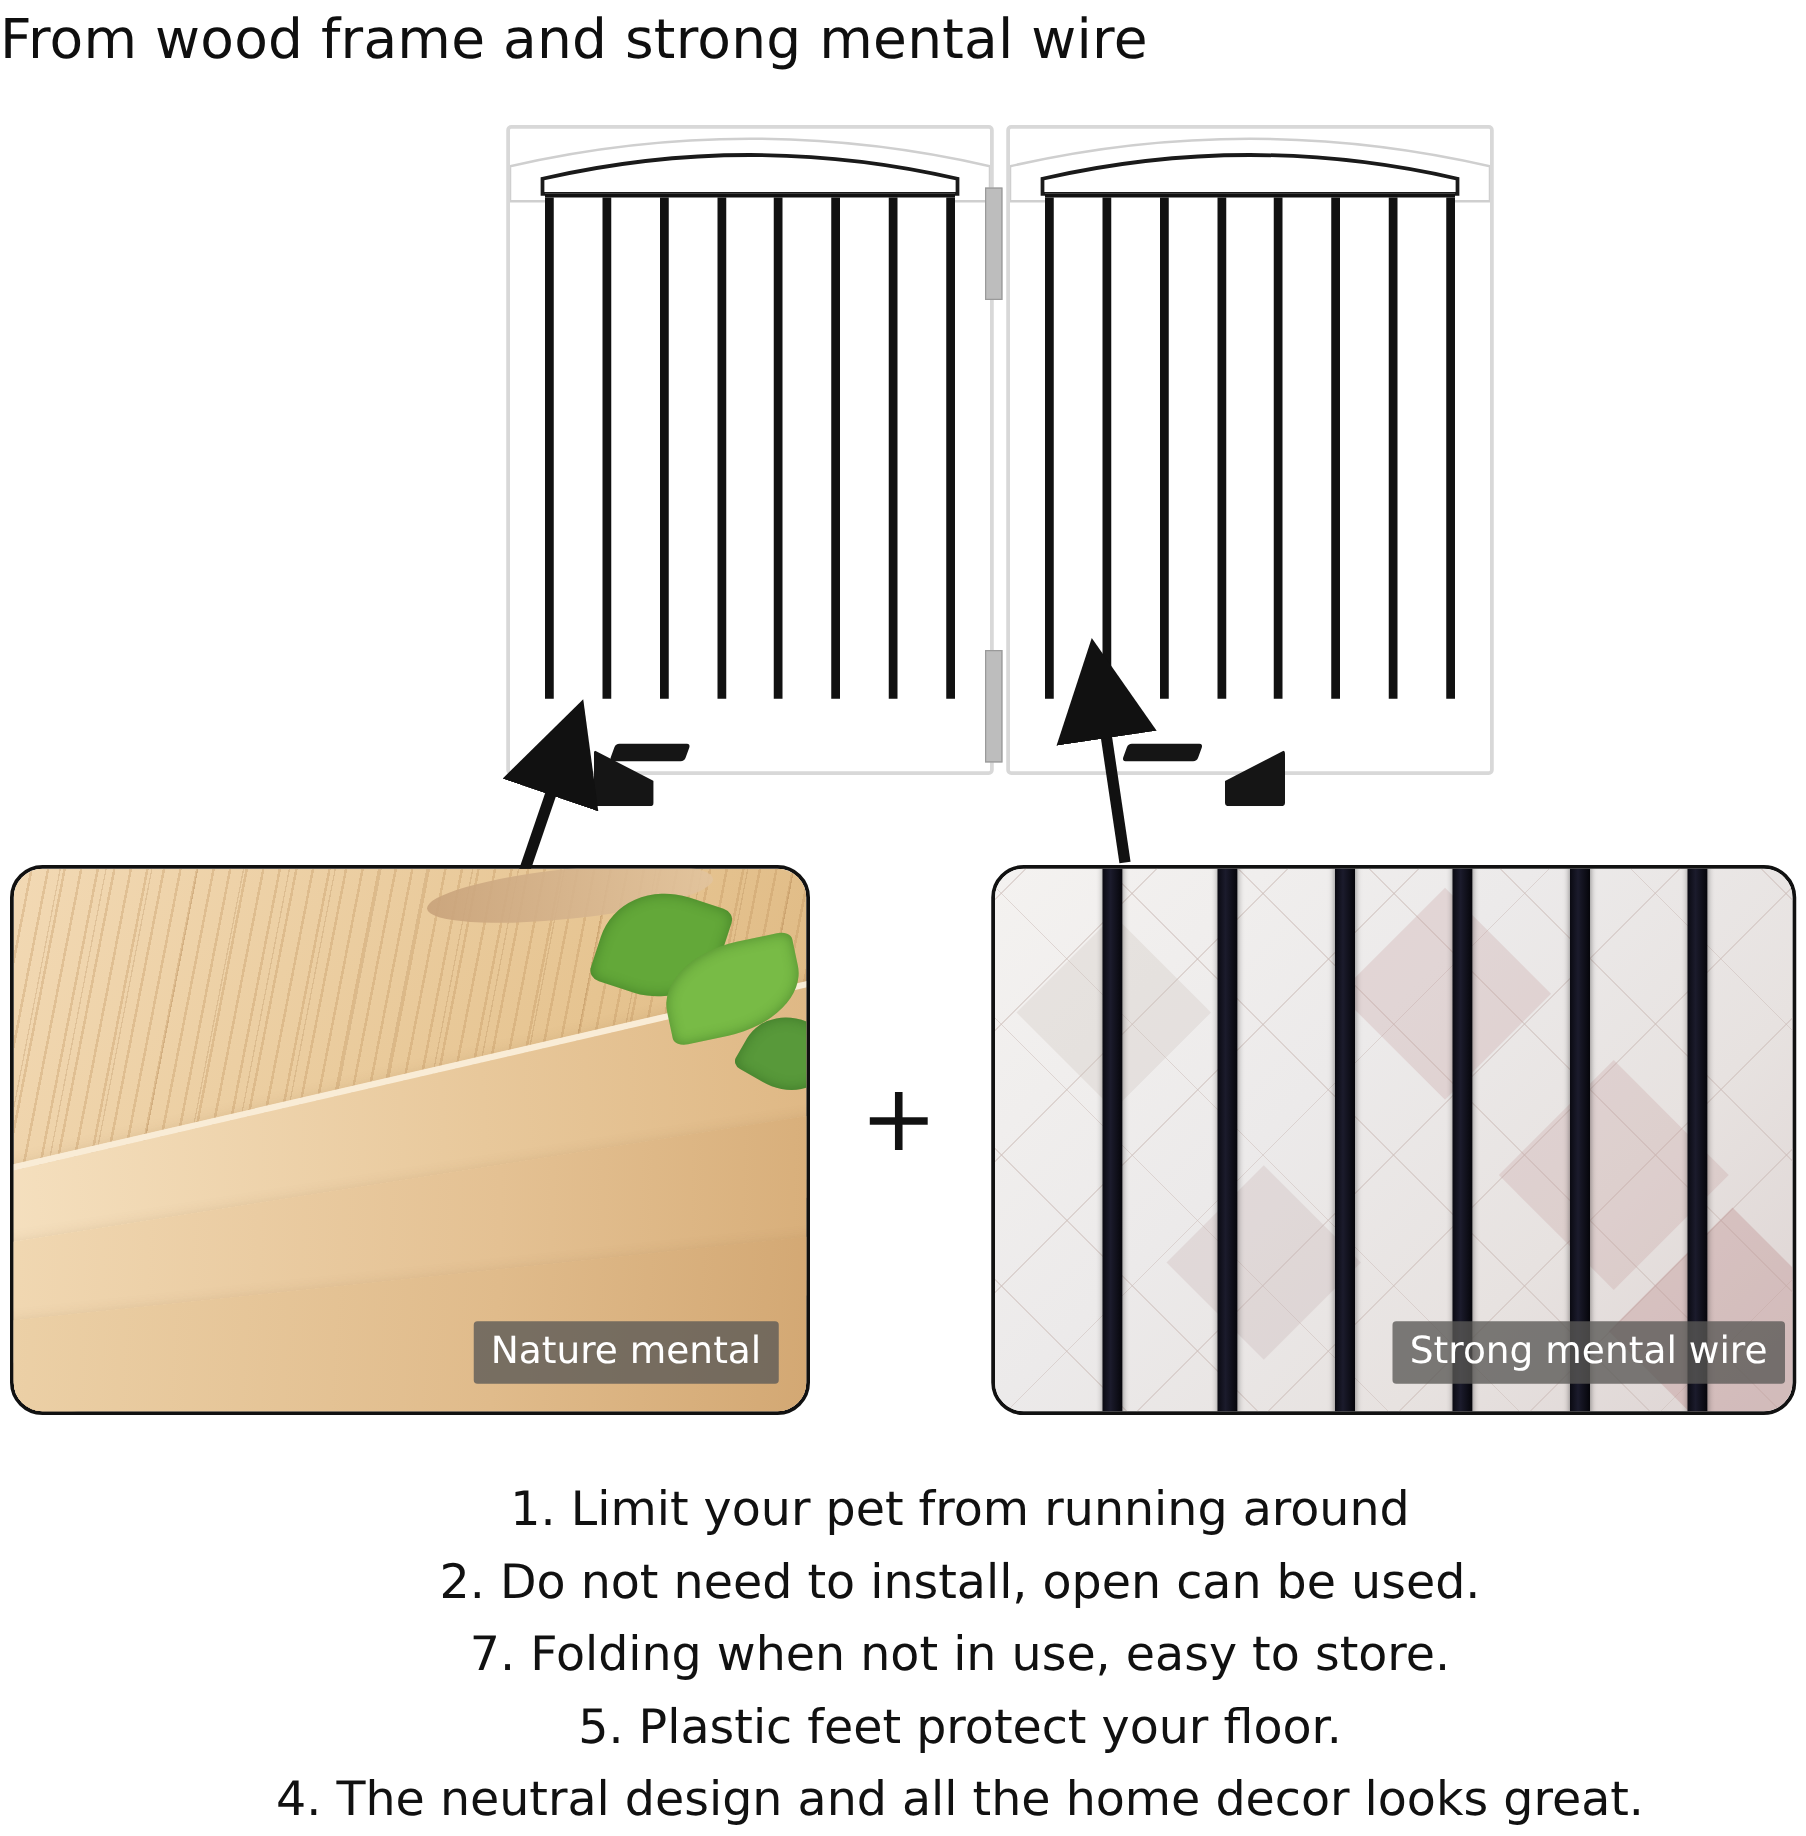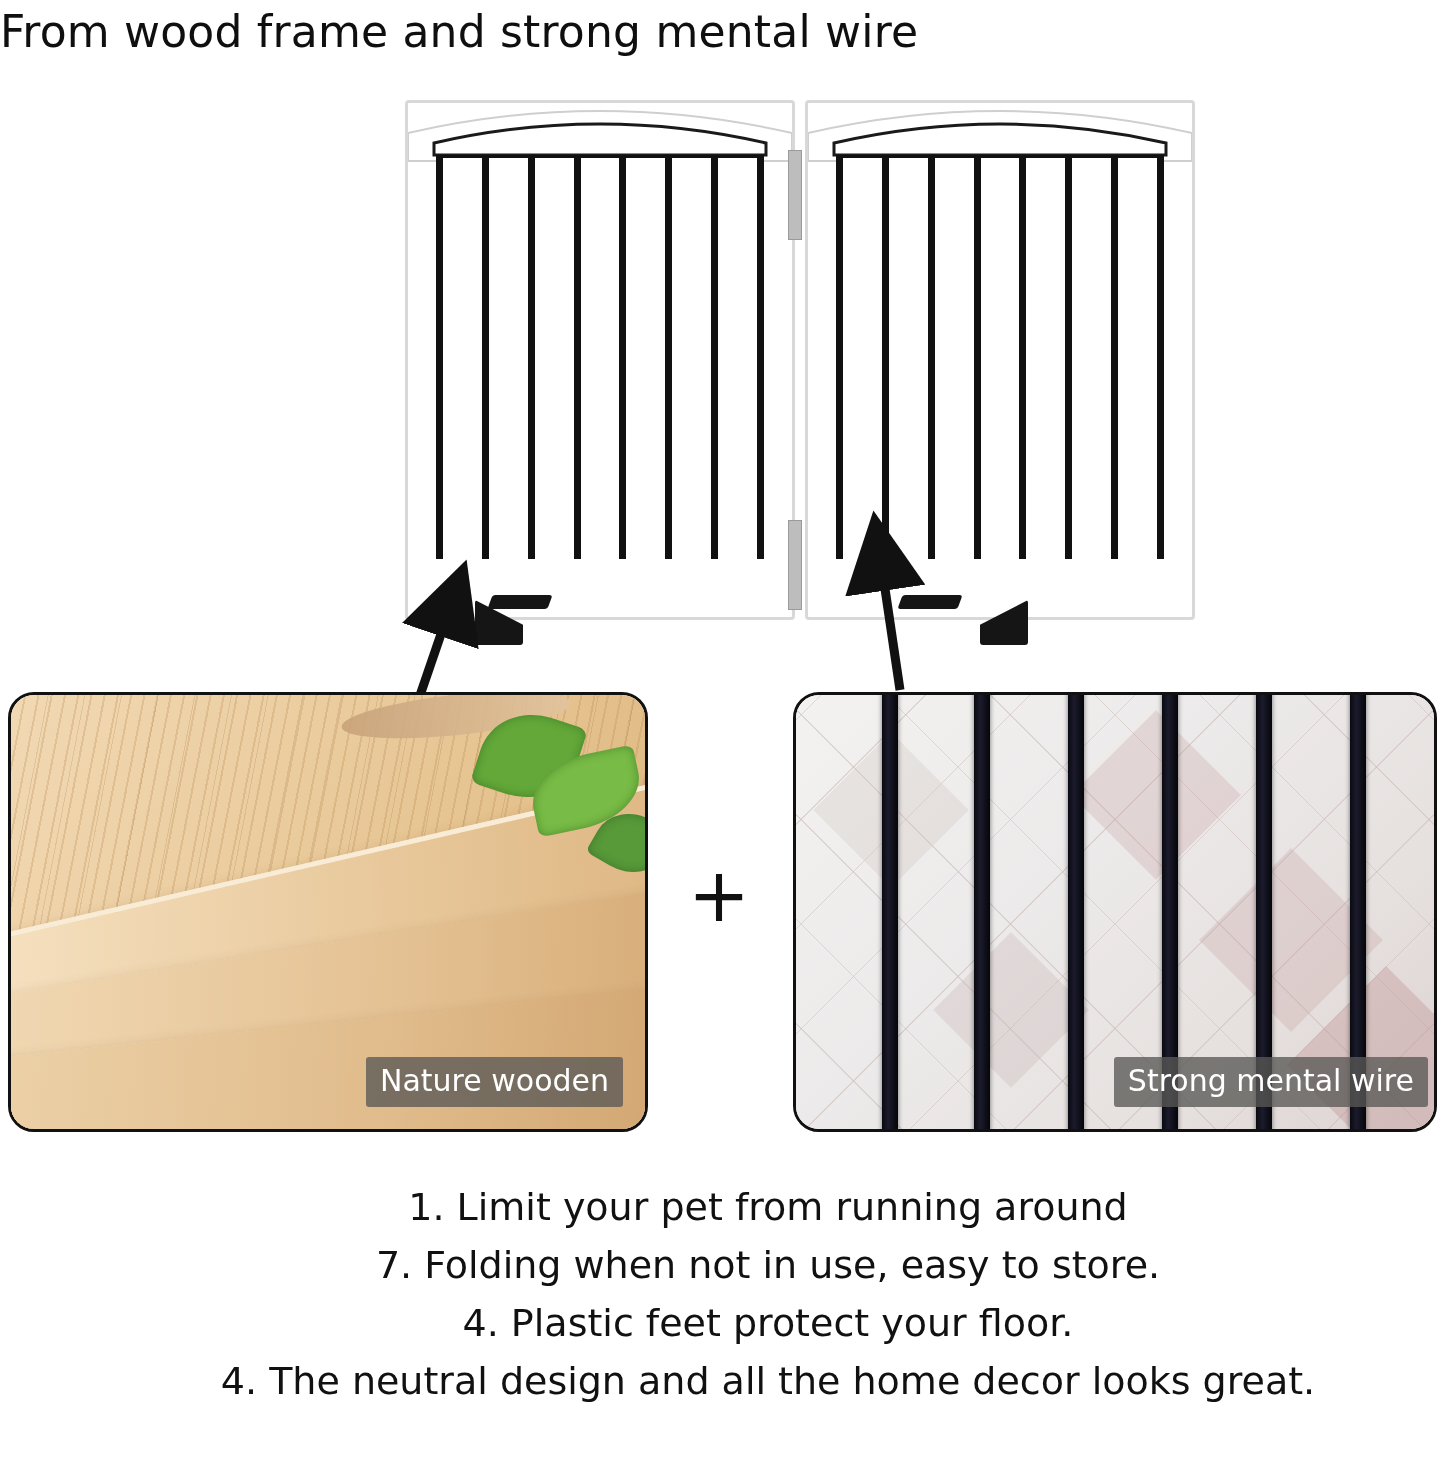--- a/index.html
+++ b/index.html
@@ -337,21 +337,21 @@
 <div class="card card-wood">
   <div class="wood-bg"></div>
   <div class="wood-grain"></div>
   <div class="vine"></div>
   <div class="plank plank-a"></div>
   <div class="plank plank-b"></div>
   <div class="plank plank-c"></div>
   <div class="leaf leaf-1"></div>
   <div class="leaf leaf-2"></div>
   <div class="leaf leaf-3"></div>
-  <div class="caption caption-wood">Nature wooden</div>
+  <div class="caption caption-wood">Nature mental</div>
 </div>
 
 <div class="plus">+</div>
 
 <div class="card card-wire">
   <div class="tile-bg"></div>
   <div class="tile-tint" style="left:300px;top:40px;width:120px;height:120px;"></div>
   <div class="tile-tint" style="left:430px;top:180px;width:130px;height:130px;"></div>
   <div class="tile-tint" style="left:520px;top:300px;width:140px;height:140px;background:rgba(190,140,140,0.35);"></div>
   <div class="tile-tint" style="left:160px;top:260px;width:110px;height:110px;background:rgba(200,180,180,0.30);"></div>
@@ -360,16 +360,17 @@
   <div class="wire" style="left:178px;"></div>
   <div class="wire" style="left:272px;"></div>
   <div class="wire" style="left:366px;"></div>
   <div class="wire" style="left:460px;"></div>
   <div class="wire" style="left:554px;"></div>
   <div class="caption caption-wire">Strong mental wire</div>
 </div>
 
 <div class="features">
   <div class="feature">1. Limit your pet from running around</div>
+  <div class="feature">2. Do not need to install, open can be used.</div>
   <div class="feature">7. Folding when not in use, easy to store.</div>
-  <div class="feature">4. Plastic feet protect your floor.</div>
+  <div class="feature">5. Plastic feet protect your floor.</div>
   <div class="feature">4. The neutral design and all the home decor looks great.</div>
 </div>
 
 </body></html>

